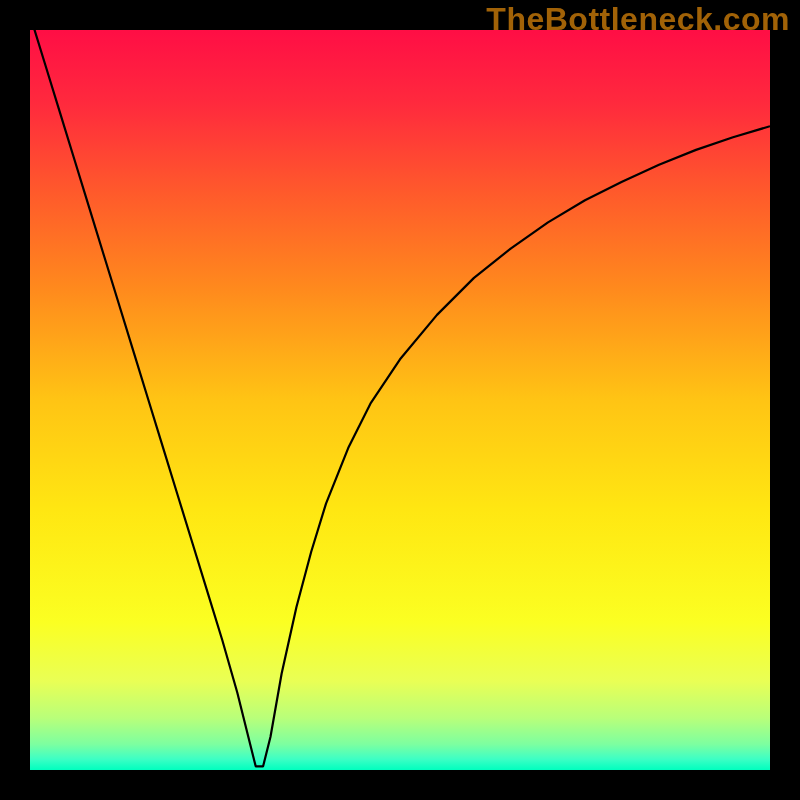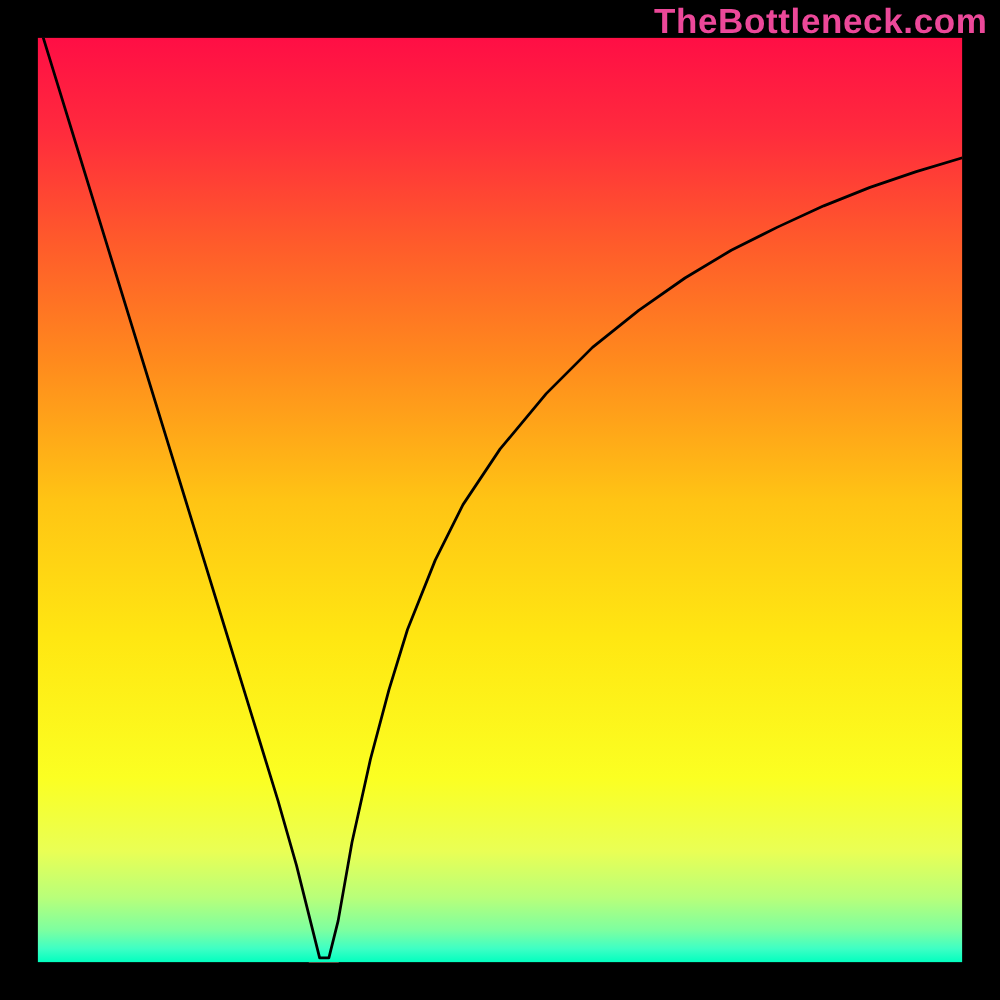--- a/index.html
+++ b/index.html
@@ -13,22 +13,22 @@
   .frame {
     position: relative;
     width: 800px;
     height: 800px;
     background: #000;
   }
   .watermark {
     position: absolute;
     top: 1px;
     right: 10px;
-    color: #ec4899;
-    font-size: 28px;
+    color: #a16207;
+    font-size: 32px;
     font-weight: 600;
     letter-spacing: 0.5px;
     z-index: 5;
   }
   .plot {
     position: absolute;
     left: 30px;
     top: 30px;
     width: 740px;
     height: 740px;

